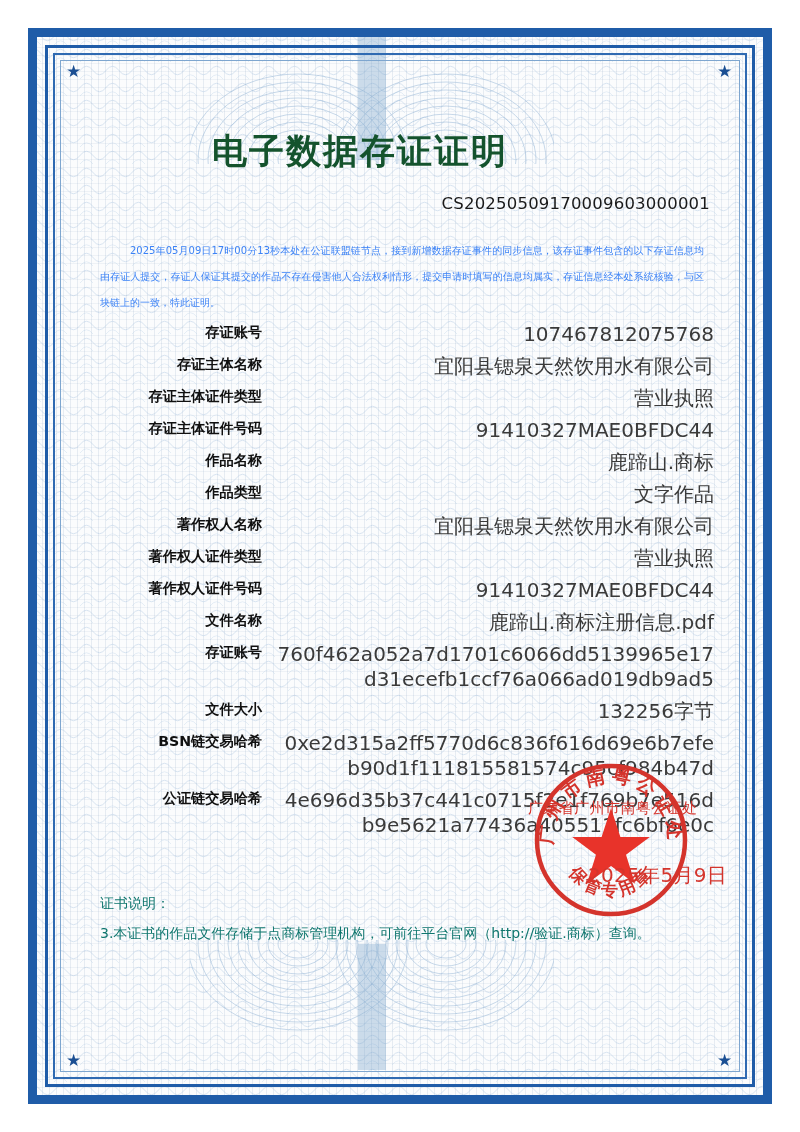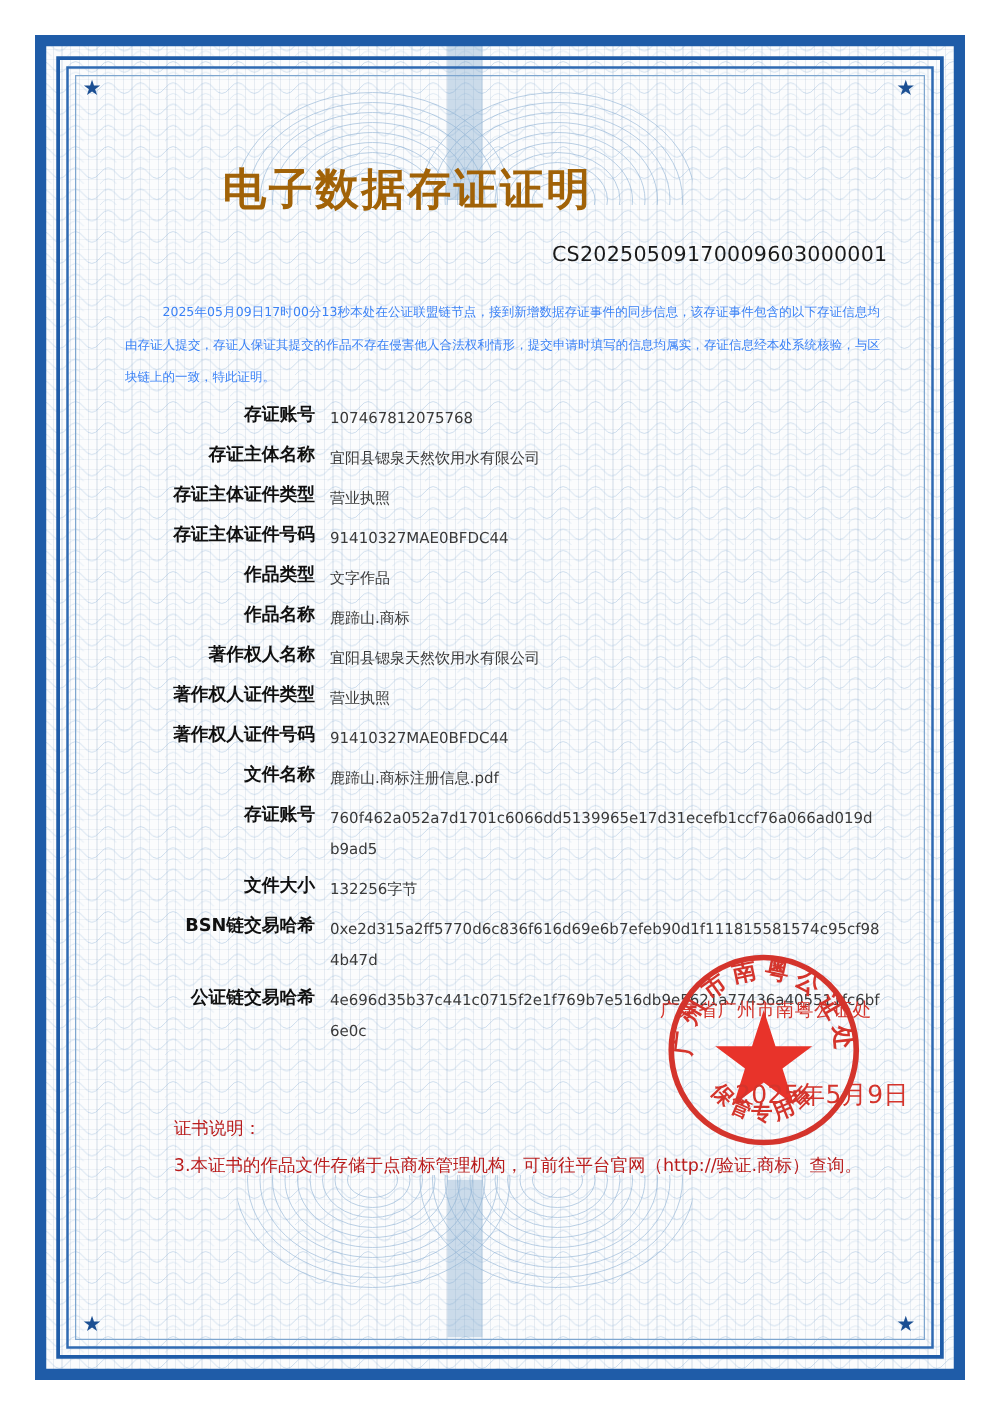--- a/index.html
+++ b/index.html
@@ -93,27 +93,27 @@
 
   
   .content {
     position: absolute;
     left: 0; top: 0;
     width: 800px; height: 1132px;
   }
   .doc-title {
     position: absolute;
     left: 0; top: 128px;
-    width: 652px;
+    width: 720px;
     text-align: center;
     font-family: "DejaVu Serif", "Liberation Serif", serif;
     font-size: 35px;
     font-weight: bold;
     letter-spacing: 2px;
-    color: #a16207;
+    color: #14532d;
   }
   .cert-no {
     position: absolute;
     right: 90px; top: 194px;
     font-size: 16.5px;
     letter-spacing: 0.2px;
     color: #1a1a1a;
   }
   .intro {
     position: absolute;
@@ -122,45 +122,46 @@
     font-size: 10px;
     line-height: 26px;
     color: #3b82f6;
     text-indent: 30px;
     text-align: justify;
   }
 
   
   .fields {
     position: absolute;
-    left: 100px; top: 322px;
+    left: 110px; top: 322px;
     width: 612px;
   }
   .field-row {
     display: flex;
     align-items: flex-start;
     margin-bottom: 7px;
   }
   .field-label {
     width: 152px;
     flex: none;
     text-align: right;
     font-size: 14.2px;
     font-weight: bold;
     color: #101010;
     line-height: 19px;
     padding-top: 1px;
   }
   .field-value {
     margin-left: 12px;
-    font-size: 12px;
+    font-size: 20px;
     color: #3a3a3a;
     line-height: 25px;
     width: 440px;
     word-break: break-all;
+    text-align: right;
   }
   .field-row.wrap .field-value {
     line-height: 25px;
   }
 
   
   .seal {
     position: absolute;
     left: 531px; top: 760px;
     width: 160px; height: 160px;
@@ -182,22 +183,21 @@
     letter-spacing: 0.3px;
     white-space: nowrap;
   }
 
   
   .notes {
     position: absolute;
     left: 100px; top: 888px;
     width: 610px;
     font-size: 14px;
-    color: #b91c1c;
-    margin-left: 39px;
+    color: #0f766e;
   }
   .notes-title {
     line-height: 30px;
   }
   .note-item {
     line-height: 31px;
   }
 </style>
 </head>
 <body>
@@ -305,26 +305,26 @@
       </div>
       <div class="field-row">
         <div class="field-label">存证主体证件类型</div>
         <div class="field-value">营业执照</div>
       </div>
       <div class="field-row">
         <div class="field-label">存证主体证件号码</div>
         <div class="field-value">91410327MAE0BFDC44</div>
       </div>
       <div class="field-row">
+        <div class="field-label">作品名称</div>
+        <div class="field-value">鹿蹄山.商标</div>
+      </div>
+      <div class="field-row">
         <div class="field-label">作品类型</div>
         <div class="field-value">文字作品</div>
-      </div>
-      <div class="field-row">
-        <div class="field-label">作品名称</div>
-        <div class="field-value">鹿蹄山.商标</div>
       </div>
       <div class="field-row">
         <div class="field-label">著作权人名称</div>
         <div class="field-value">宜阳县锶泉天然饮用水有限公司</div>
       </div>
       <div class="field-row">
         <div class="field-label">著作权人证件类型</div>
         <div class="field-value">营业执照</div>
       </div>
       <div class="field-row">

